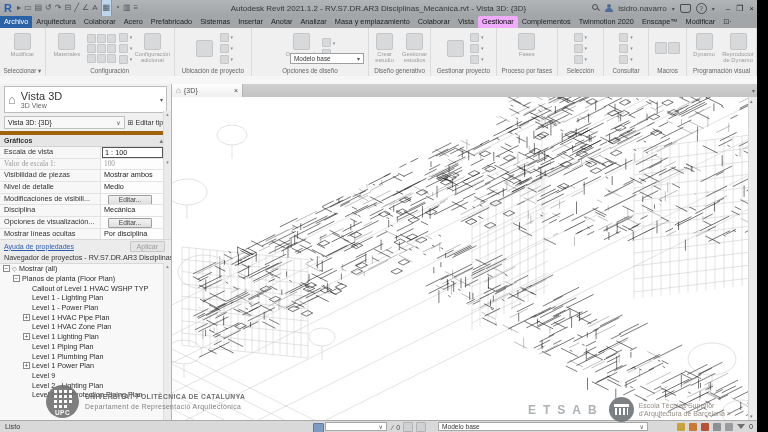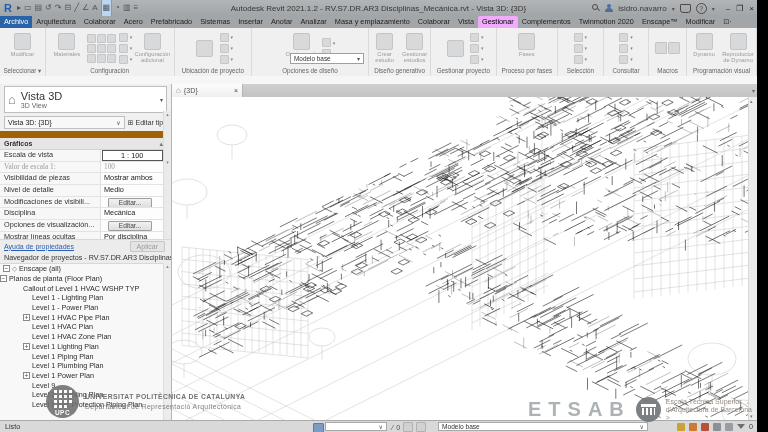--- a/index.html
+++ b/index.html
@@ -58,28 +58,28 @@
   .props-header{height:13px;line-height:13px;padding-left:5px;font-size:7.6px;color:#333;background:#ececec;border-bottom:1px solid #dcdcdc;}
   .typebox{margin:2px 4px;height:25px;background:#fff;border:1px solid #bdbdbd;display:flex;align-items:center;gap:5px;padding:0 3px;}
   .t3d{font-size:13px;color:#7a7a7a;line-height:13px;}
   .typebox .tlines{flex:1;}
   .tname{font-size:11px;color:#333;}
   .tfam{font-size:7px;color:#666;}
   .typebox .caret{margin-left:auto;}
   .selrow{display:flex;align-items:center;gap:3px;padding:1px 4px;height:13px;}
   .selcombo{flex:1;background:#f8f8f8;border:1px solid #c0c0c0;height:11px;line-height:10px;padding:0 3px;display:flex;justify-content:space-between;align-items:center;font-size:7px;}
   .edittype{font-size:7px;color:#333;white-space:nowrap;display:flex;gap:2px;align-items:center;}
-  .pgrid{margin-top:1px;border-top:7px solid #a16207;}
+  .pgrid{margin-top:1px;border-top:4px solid #a16207;}
   .psec{height:11px;line-height:11px;background:#e6e6e6;border-bottom:1px solid #d3d3d3;padding-left:4px;font-weight:bold;font-size:7px;color:#333;display:flex;}
   .psec .secr{margin-left:auto;padding-right:8px;color:#777;font-weight:normal;}
   .prow{display:flex;height:10.7px;border-bottom:1px solid #e3e3e3;background:#f7f7f7;}
   .plab{width:96px;line-height:10.7px;padding-left:4px;white-space:nowrap;overflow:hidden;color:#333;}
   .pval{flex:1;border-left:1px solid #e0e0e0;background:#fdfdfd;line-height:10.5px;padding-left:3px;white-space:nowrap;overflow:hidden;position:relative;}
   .prow.muted .plab,.prow.muted .pval{color:#9a9a9a;font-family:Liberation Serif, serif;}
-  .pinput{position:absolute;left:1px;top:0;right:8px;bottom:0;border:1px solid #555;background:#fff;line-height:9px;padding-left:18px;}
+  .pinput{position:absolute;left:1px;top:0;right:8px;bottom:0;border:1px solid #555;background:#fff;line-height:9px;padding-left:2px;}
   .pbtn{margin:1px 10px 1px 4px;height:8px;line-height:8px;text-align:center;background:linear-gradient(#f2f2f2,#dedede);border:1px solid #9e9e9e;border-radius:1px;font-size:6.6px;color:#444;width:42px;}
   .pscroll{position:absolute;right:0;top:27px;bottom:12px;width:7px;background:#eaeaea;border-left:1px solid #dcdcdc;font-size:5px;color:#888;text-align:center;}
   .props-footer{position:absolute;left:0;bottom:0;width:100%;height:12px;display:flex;align-items:center;background:#ececec;border-top:1px solid #d8d8d8;}
   .phelp{color:#2a5cb0;text-decoration:underline;font-size:7px;padding-left:4px;}
   .papply{margin-left:auto;margin-right:6px;color:#9a9a9a;font-size:7px;border:1px solid #c6c6c6;background:#e4e4e4;padding:0 6px;border-radius:1px;line-height:9px;}
 
   
   .browser{position:absolute;left:0;top:252px;width:172px;height:168px;background:#f4f4f4;border-right:1px solid #b3b3b3;box-sizing:border-box;}
   .brw-header{height:11px;line-height:11px;font-size:7.2px;color:#333;padding-left:4px;background:#ececec;border-bottom:1px solid #d8d8d8;white-space:nowrap;overflow:hidden;}
   .tree{position:relative;height:157px;overflow:hidden;background:#f8f8f8;}
@@ -117,21 +117,21 @@
   
   .upc{position:absolute;left:46px;top:385px;display:flex;gap:6px;align-items:center;z-index:60;pointer-events:none;opacity:.88;}
   .upc-logo{width:33px;height:33px;border-radius:50%;background:#6f6f6f;position:relative;flex:0 0 33px;}
   .upc-logo .dots{position:absolute;left:8px;top:5px;width:2.5px;height:2.5px;background:#fff;border-radius:0;
     box-shadow:5px 0 #fff,10px 0 #fff,15px 0 #fff,0 5px #fff,5px 5px #fff,10px 5px #fff,15px 5px #fff,0 10px #fff,5px 10px #fff,10px 10px #fff,15px 10px #fff,0 15px #fff,5px 15px #fff,10px 15px #fff;}
   .upc-logo .upctxt{position:absolute;left:0;right:0;bottom:2px;text-align:center;font-size:6.5px;font-weight:bold;color:#fff;letter-spacing:.5px;}
   .upc-lines{font-size:6.8px;color:#6a6a6a;letter-spacing:.4px;}
   .upc-lines .l1{font-weight:bold;color:#5f5f5f;}
   .upc-lines .l2{margin-top:3px;color:#6e6e6e;}
   .etsab{position:absolute;left:528px;top:397px;display:flex;align-items:center;gap:5px;z-index:60;pointer-events:none;opacity:.92;}
-  .etsab-big{font-size:20px;letter-spacing:7px;color:#a7acaf;font-weight:bold;}
+  .etsab-big{font-size:12px;letter-spacing:7px;color:#a7acaf;font-weight:bold;}
   .etsab-logo{width:25px;height:25px;border-radius:50%;background:#70767a;position:relative;flex:0 0 25px;}
   .etsab-logo::before{content:"";position:absolute;left:5px;top:7px;width:15px;height:3px;background:#fff;}
   .etsab-logo::after{content:"";position:absolute;left:6px;top:11px;width:13px;height:7px;
     background:repeating-linear-gradient(90deg,#fff 0 2px,#70767a 2px 4px);}
   .etsab-lines{font-size:7px;line-height:8px;color:#8d8378;}
 </style>
 </head>
 <body>
 
 <div class="window">
@@ -464,45 +464,41 @@
       <span class="papply">Aplicar</span>
     </div>
   </div>
 
   <div class="browser">
     <div class="brw-header">Navegador de proyectos - RV.S7.DR.AR3 Disciplinas_Mecánic...</div>
     <div class="tree" id="tree">
         <div class="titem" style="padding-left: 3px;">
           <span class="texp">−</span>
           <span class="ticon">◇</span>
-          <span>Enscape (all)</span>
-        </div>
-        <div class="titem" style="">
+          <span>Mostrar (all)</span>
+        </div>
+        <div class="titem" style="padding-left: 13px;">
           <span class="texp">−</span>
           <span>Planos de planta (Floor Plan)</span>
         </div>
-        <div class="titem" style="padding-left: 14px; align-items: flex-end;">
+        <div class="titem" style="padding-left: 23px; align-items: flex-end;">
           <span class="tsp"></span>
           <span>Callout of Level 1 HVAC WSHP TYP</span>
         </div>
         <div class="titem" style="padding-left: 23px;">
           <span class="tsp"></span>
           <span>Level 1 - Lighting Plan</span>
         </div>
         <div class="titem" style="padding-left: 23px;">
           <span class="tsp"></span>
           <span>Level 1 - Power Plan</span>
         </div>
         <div class="titem" style="padding-left: 23px;">
           <span class="texp">+</span>
           <span>Level 1 HVAC Pipe Plan</span>
-        </div>
-        <div class="titem" style="padding-left: 23px;">
-          <span class="tsp"></span>
-          <span>Level 1 HVAC Plan</span>
         </div>
         <div class="titem" style="padding-left: 23px;">
           <span class="tsp"></span>
           <span>Level 1 HVAC Zone Plan</span>
         </div>
         <div class="titem" style="padding-left: 23px;">
           <span class="texp">+</span>
           <span>Level 1 Lighting Plan</span>
         </div>
         <div class="titem" style="padding-left: 23px;">

